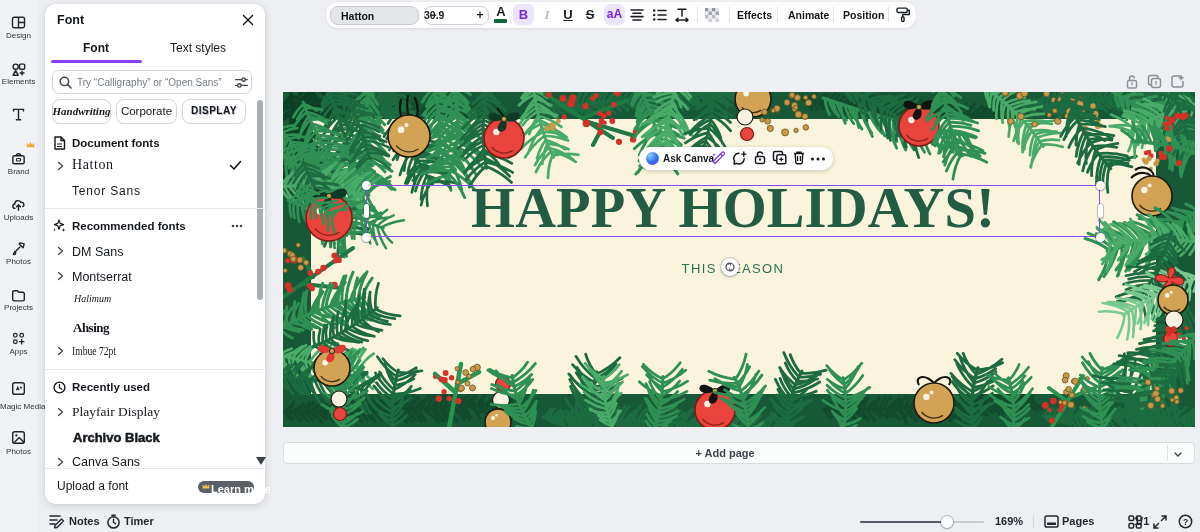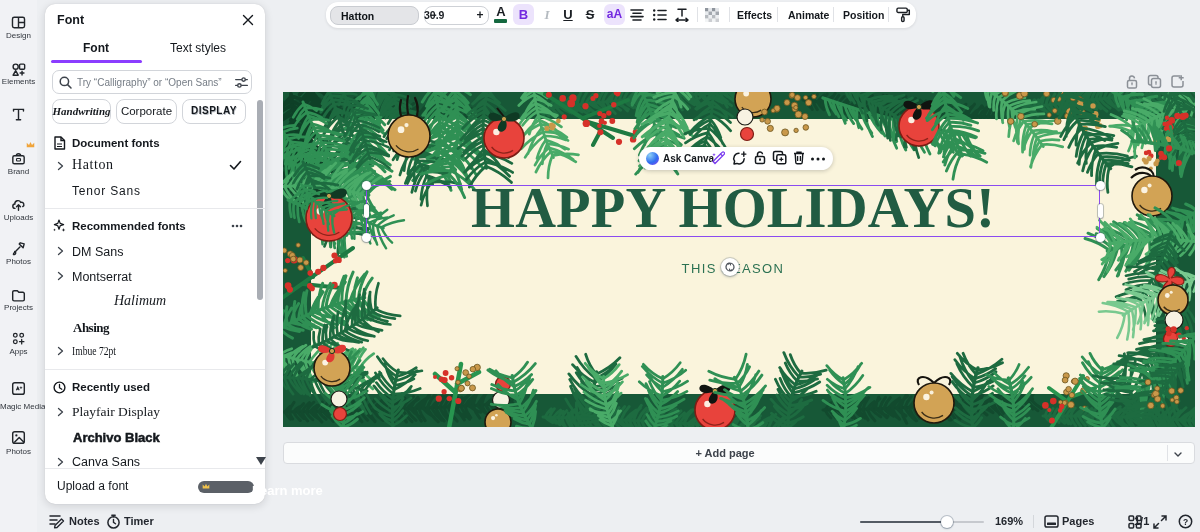--- a/index.html
+++ b/index.html
@@ -816,21 +816,21 @@
         <path d="M1.5,1.5 L5.5,5 L1.5,8.5" fill="none" stroke="#3d434b" stroke-width="1.3" stroke-linecap="round" stroke-linejoin="round"></path>
       </svg>
     </div>
     <div class="abs" style="left:72px;top:245px;font-size:12.5px;color:#14181d;">DM Sans</div>
     <div class="abs" style="left:57px;top:271px;">
       <svg width="7" height="10" viewBox="0 0 7 10">
         <path d="M1.5,1.5 L5.5,5 L1.5,8.5" fill="none" stroke="#3d434b" stroke-width="1.3" stroke-linecap="round" stroke-linejoin="round"></path>
       </svg>
     </div>
     <div class="abs" style="left:72px;top:270px;font-size:12.5px;color:#14181d;">Montserrat</div>
-    <div class="abs" style="left:74px;top:293px;font-size:14px;font-family:'Liberation Serif',serif;font-style:italic;color:#14181d;margin-left:40px;">Halimum</div>
+    <div class="abs" style="left:74px;top:293px;font-size:10px;font-family:'Liberation Serif',serif;font-style:italic;color:#14181d;">Halimum</div>
     <div class="abs" style="left:73px;top:320px;font-size:13px;font-family:'Liberation Serif',serif;font-weight:700;color:#14181d;letter-spacing:-0.5px;">Ahsing</div>
     <div class="abs" style="left:57px;top:346px;">
       <svg width="7" height="10" viewBox="0 0 7 10">
         <path d="M1.5,1.5 L5.5,5 L1.5,8.5" fill="none" stroke="#3d434b" stroke-width="1.3" stroke-linecap="round" stroke-linejoin="round"></path>
       </svg>
     </div>
     <div class="abs" style="left:72px;top:344px;font-size:12px;font-family:'Liberation Serif',serif;color:#14181d;transform:scaleX(0.8);transform-origin:left;">Imbue 72pt</div>
     <div class="abs" style="left:45px;top:369px;width:220px;height:1px;background:#e8e9ec;"></div>
     <div class="abs" style="left:53px;top:381px;">
       <svg width="13" height="13" viewBox="0 0 13 13">
@@ -854,14 +854,14 @@
     <div class="abs" style="left:72px;top:455px;font-size:12.5px;color:#14181d;">Canva Sans</div>
     <div class="abs" style="left:256px;top:457px;width:0;height:0;border-left:5px solid transparent;border-right:5px solid transparent;border-top:8px solid #3d434b;"></div>
     <div class="abs" style="left:45px;top:468px;width:220px;height:1px;background:#e8e9ec;"></div>
     <div class="abs" style="left:57px;top:479px;font-size:12px;color:#14181d;">Upload a font</div>
     <div class="abs" style="left:198px;top:481px;width:56px;height:12px;border-radius:6px;background:#5b6067;"></div>
     <div class="abs" style="left:202px;top:483px;">
       <svg width="8" height="7" viewBox="0 0 12 10">
         <path d="M1,8 L1,2 L4,5 L6,1 L8,5 L11,2 L11,8 Z" fill="#f0c24b"></path>
       </svg>
     </div>
-    <div class="abs" style="left:211px;top:482.5px;font-size:13px;font-weight:700;color:#fff;margin-left:41px;">Learn more</div>
+    <div class="abs" style="left:211px;top:482.5px;font-size:11px;font-weight:700;color:#fff;">Learn more</div>
 
 </div>
 </body></html>

